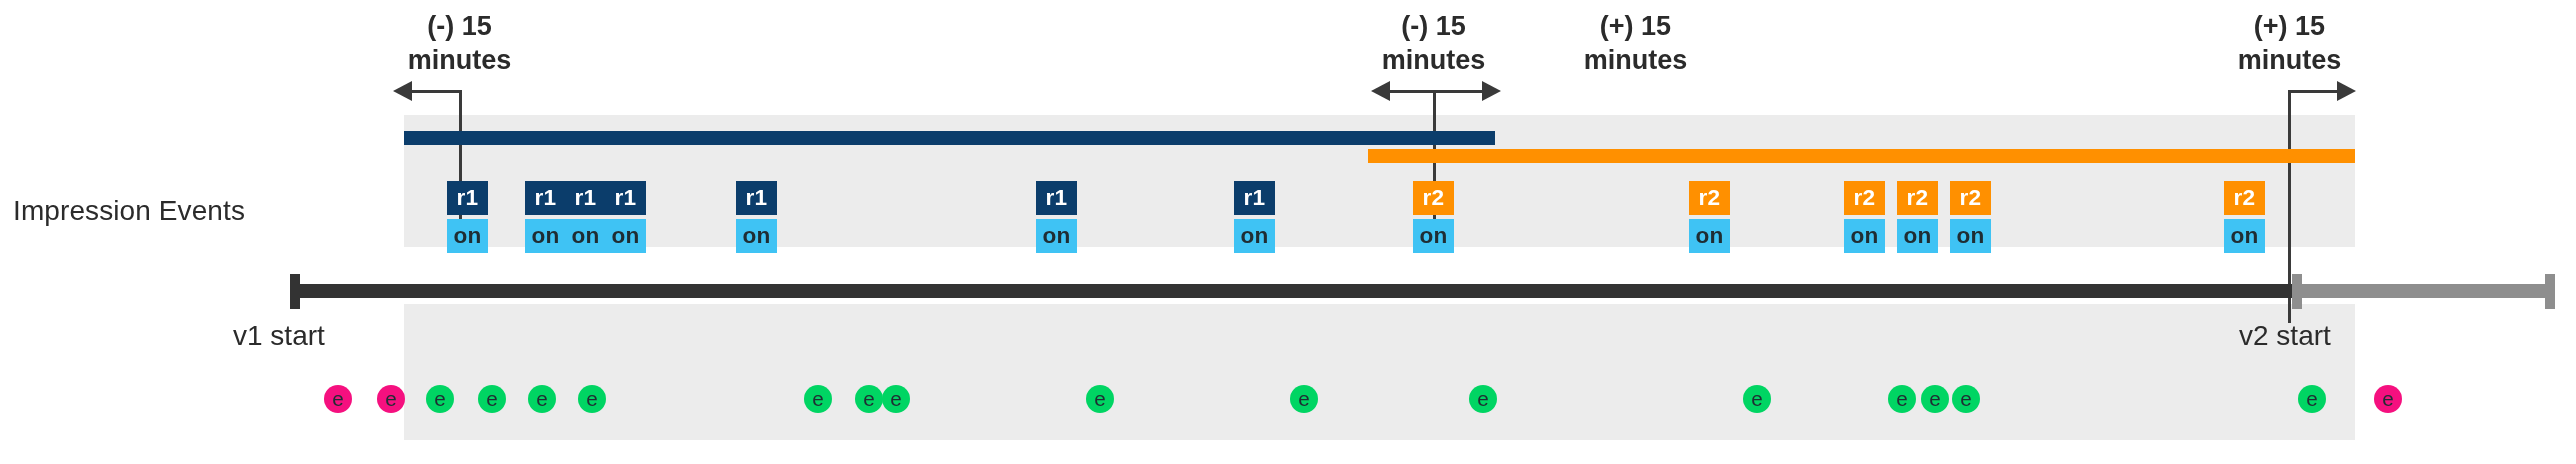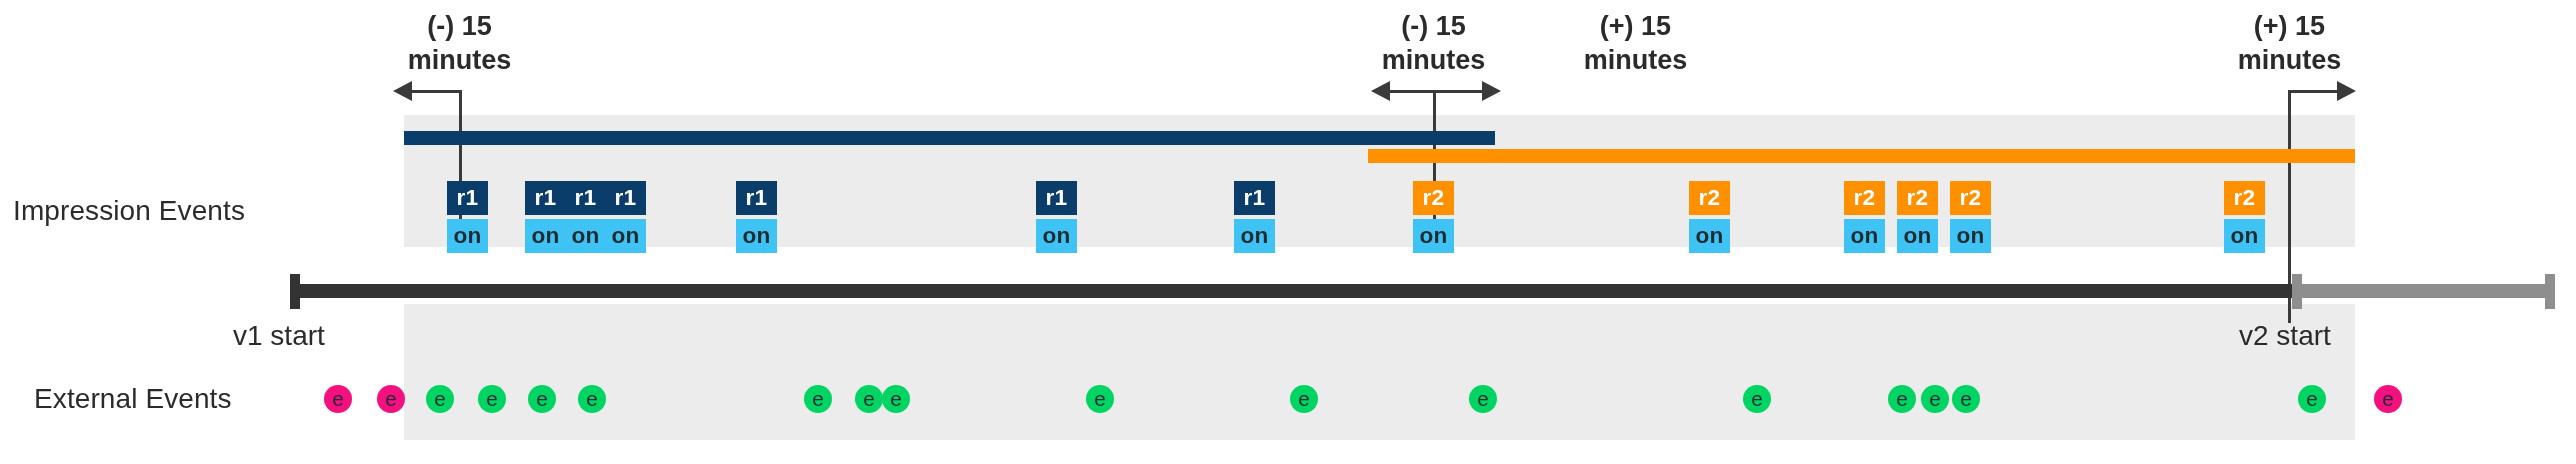--- a/index.html
+++ b/index.html
@@ -186,21 +186,20 @@
 
   <div class="axis-cap cap-v1" style="left:290px;top:274px;"></div>
   <div class="axis axis-v1" style="left:290px;top:284px;width:2003px;"></div>
   <div class="axis-cap cap-v2" style="left:2292px;top:274px;"></div>
   <div class="axis axis-v2" style="left:2292px;top:284px;width:263px;"></div>
   <div class="axis-cap cap-v2" style="left:2545px;top:274px;"></div>
 
   <div class="axis-tag" style="left:233px;top:320px;">v1 start</div>
   <div class="axis-tag" style="left:2239px;top:320px;">v2 start</div>
 
-  <div class="row-label" style="left:34px;top:383px;">External Events</div>
 
   <div id="external-dots">
       <div class="dot dot-out" style="left: 324px; top: 385px;">e</div>
       <div class="dot dot-out" style="left: 377px; top: 385px;">e</div>
       <div class="dot dot-in" style="left: 426px; top: 385px;">e</div>
       <div class="dot dot-in" style="left: 478px; top: 385px;">e</div>
       <div class="dot dot-in" style="left: 528px; top: 385px;">e</div>
       <div class="dot dot-in" style="left: 578px; top: 385px;">e</div>
       <div class="dot dot-in" style="left: 804px; top: 385px;">e</div>
       <div class="dot dot-in" style="left: 855px; top: 385px;">e</div>

